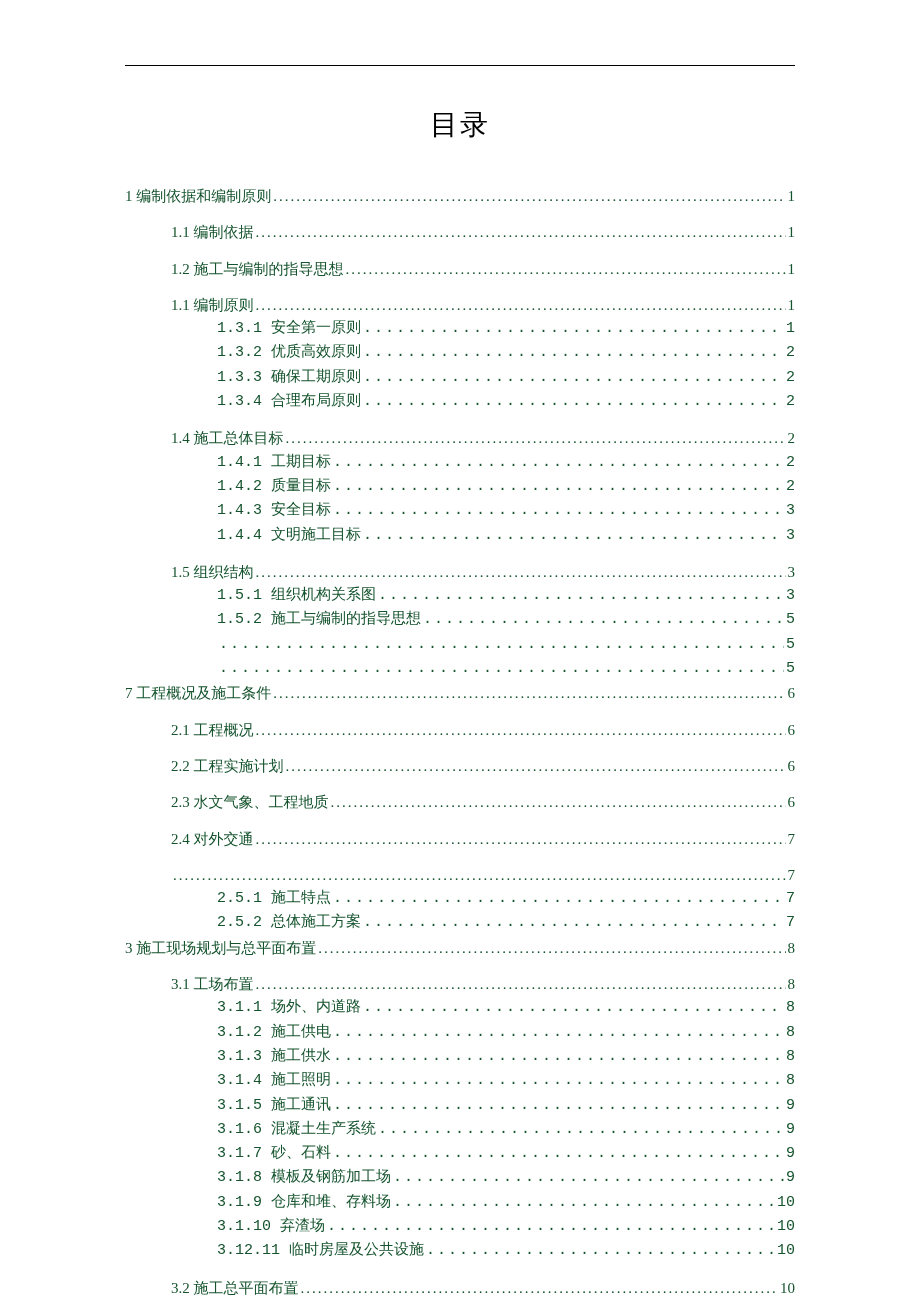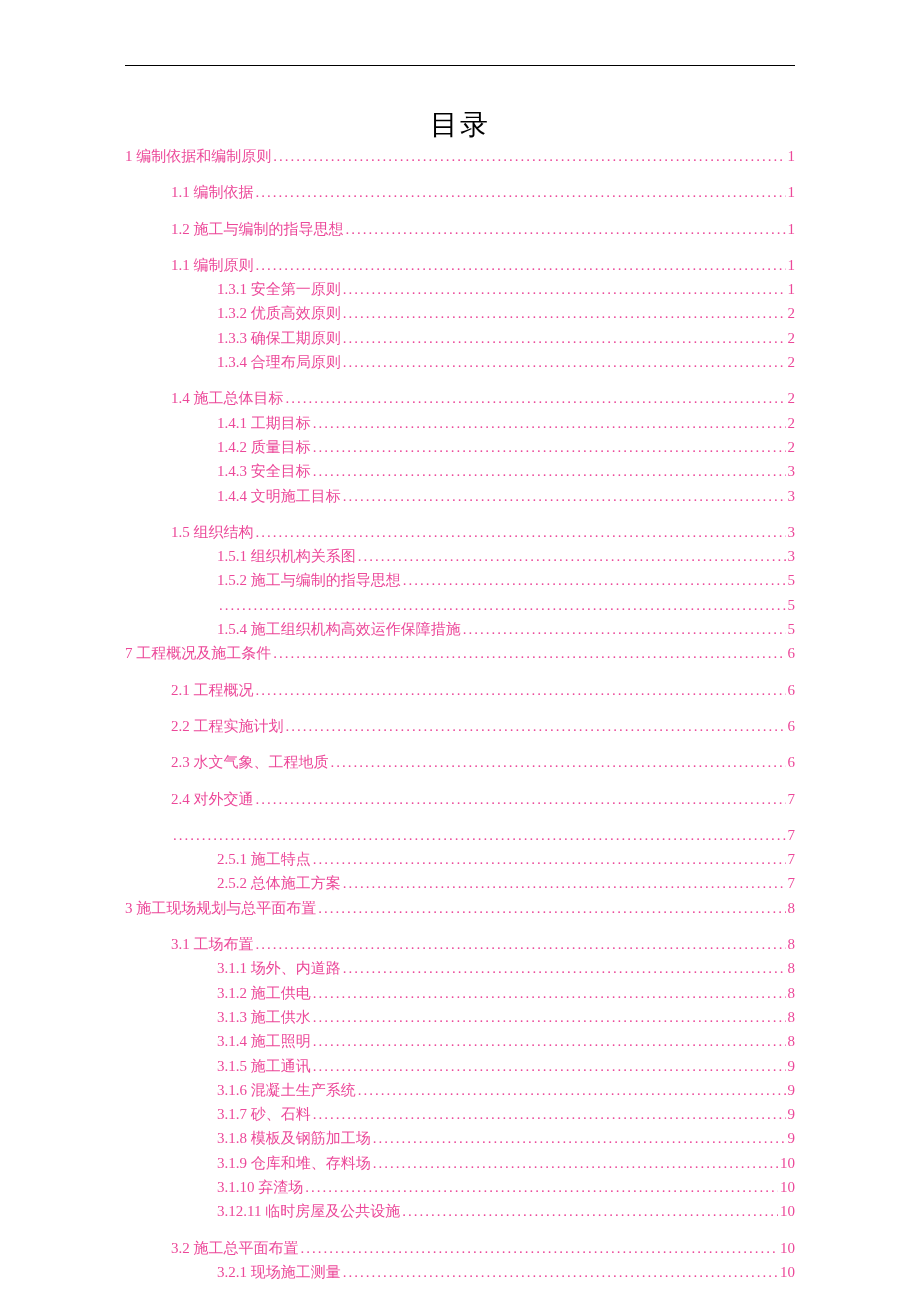--- a/index.html
+++ b/index.html
@@ -19,28 +19,29 @@
     }
     .top-line {
       border-top: 1.5px solid #000;
       margin-bottom: 40px;
       width: 100%;
     }
     .title {
       text-align: center;
       font-size: 28px;
       font-weight: normal;
+      margin-bottom: 40px;
       letter-spacing: 2px;
     }
     .toc-entry {
       display: flex;
       align-items: baseline;
       font-size: 15px;
       line-height: 1.62;
-      color: #ec4899;
+      color: #14532d;
       white-space: nowrap;
       justify-content: space-between;
     }
     .toc-entry .label {
       flex-shrink: 0;
     }
     .toc-entry .dots {
       flex: 1;
       overflow: hidden;
       margin: 0 2px;
@@ -55,20 +56,21 @@
     }
     .level-1 {
       padding-left: 0px;
     }
     .level-2 {
       padding-left: 46px;
       margin-top: 12px;
     }
     .level-3 {
       padding-left: 92px;
+      font-family: Liberation Mono, monospace;
     }
   </style>
 </head>
 <body>
 
 <div class="page">
   <div class="top-line"></div>
   <h1 class="title">目录</h1>
   <div id="toc-container">
       <div class="toc-entry level-1">
@@ -149,21 +151,20 @@
       <div class="toc-entry level-3">
         <span class="label">1.5.2 施工与编制的指导思想</span>
         <span class="dots"></span>
         <span class="page-num">5</span>
       </div>
       <div class="toc-entry level-3">
         <span class="dots"></span>
         <span class="page-num">5</span>
       </div>
       <div class="toc-entry level-3">
-        <span class="label">1.5.4 施工组织机构高效运作保障措施</span>
         <span class="dots"></span>
         <span class="page-num">5</span>
       </div>
       <div class="toc-entry level-1">
         <span class="label">7  工程概况及施工条件</span>
         <span class="dots"></span>
         <span class="page-num">6</span>
       </div>
       <div class="toc-entry level-2">
         <span class="label">2.1 工程概况</span>

